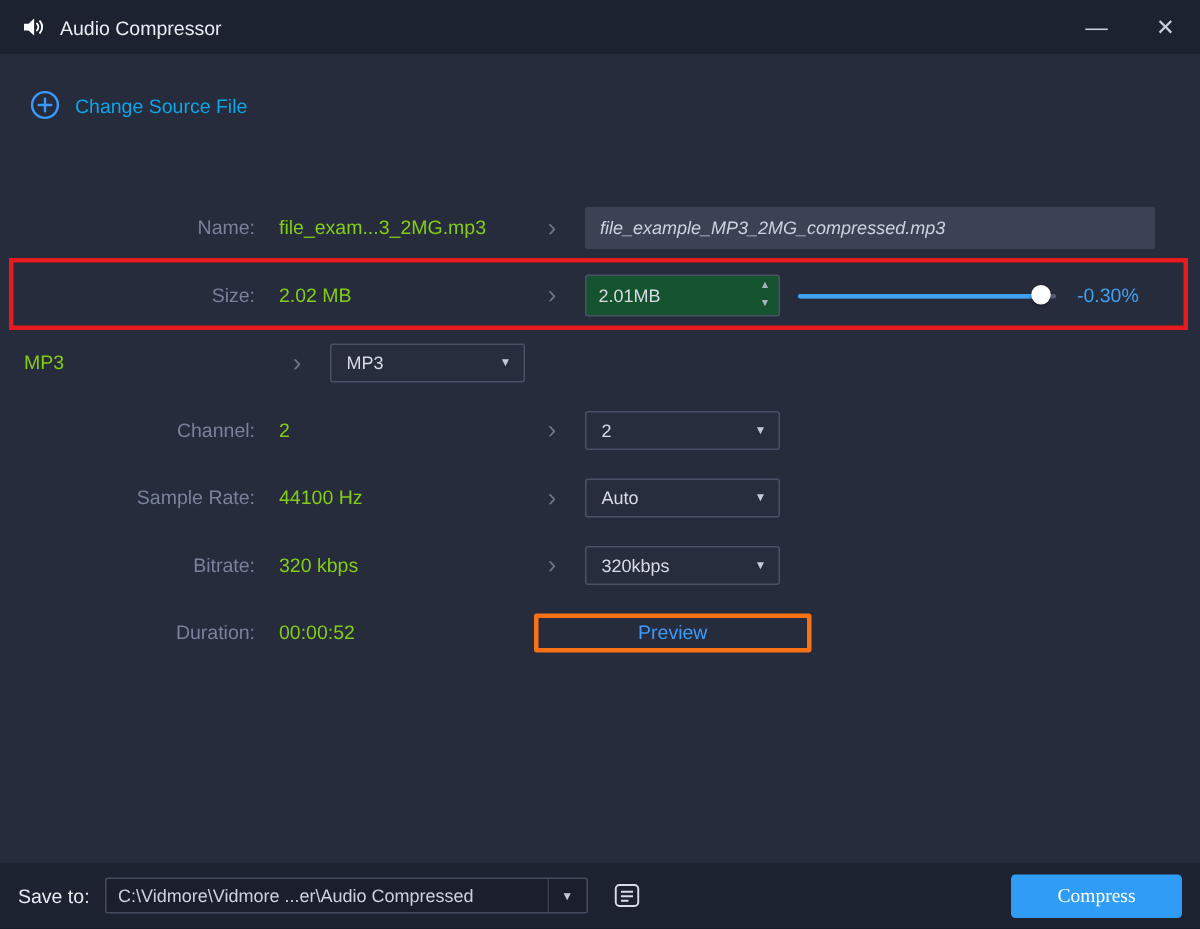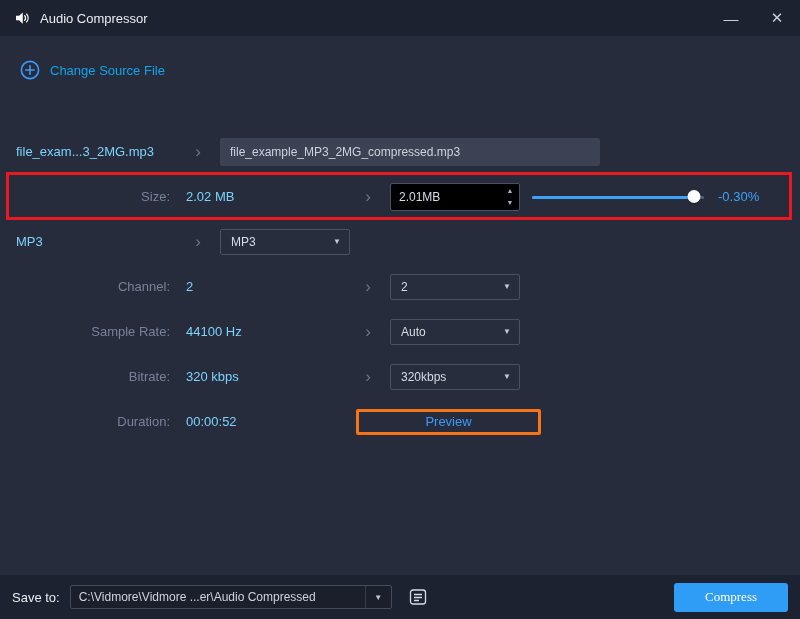--- a/index.html
+++ b/index.html
@@ -15,26 +15,26 @@
   .win-btn { width:46px; height:36px; display:flex; align-items:center; justify-content:center; color:#c9cfdb; font-size:15px; cursor:default; }
 
   
   .source-row { display:flex; align-items:center; height:24px; margin:22px 0 0 20px; cursor:pointer; width:200px; }
   .source-label { color:#0ea5e9; font-size:13px; margin-left:10px; }
 
   
   .rows { position:absolute; top:129px; left:0; right:0; }
   .row { display:flex; align-items:center; height:45px; }
   .row-label { width:170px; text-align:right; color:#79829a; font-size:13px; }
-  .row-current { width:176px; padding-left:16px; color:#7dd3fc; font-size:13px; }
+  .row-current { width:176px; padding-left:16px; color:#84cc16; font-size:13px; }
   .row-chevron { width:44px; text-align:center; color:#6c7488; font-size:17px; line-height:1; }
 
-  .name-input { width:380px; height:28px; background:#3b4254; border:none; border-radius:2px; color:#ccd2de; font-size:12px; padding:12px 10px; outline:none; }
+  .name-input { width:380px; height:28px; background:#3b4254; border:none; border-radius:2px; color:#ccd2de; font-size:12px; padding:12px 10px; outline:none;font-style:italic; }
 
-  .spinner { width:130px; height:28px; background:#000000; border:1px solid #4a5166; border-radius:2px; display:flex; align-items:stretch; }
+  .spinner { width:130px; height:28px; background:#14532d; border:1px solid #4a5166; border-radius:2px; display:flex; align-items:stretch; }
   .spinner input { flex:1; min-width:0; background:transparent; border:none; color:#d6dbe6; font-size:12px; padding:0 8px; outline:none; }
   .spin-btns { width:18px; display:flex; flex-direction:column; justify-content:center; }
   .spin-btn { height:12px; font-size:7px; color:#aab1c2; display:flex; align-items:center; justify-content:center; cursor:default; }
 
   .slider { position:relative; width:172px; height:14px; margin-left:12px; cursor:pointer; }
   .slider-track { position:absolute; top:6px; left:0; right:0; height:3px; background:#596079; border-radius:2px; }
   .slider-fill { position:absolute; top:6px; left:0; height:3px; background:#3fa2f5; border-radius:2px; }
   .slider-handle { position:absolute; top:0; width:13px; height:13px; border-radius:50%; background:#ffffff; transform:translateX(-50%); box-shadow:0 1px 2px rgba(0,0,0,.4); }
 
   .reduction { margin-left:14px; color:#3fa2f5; font-size:13px; }
@@ -80,20 +80,21 @@
         <circle cx="10" cy="10" r="8.6" fill="none" stroke="#3a9bfc" stroke-width="1.6"></circle>
         <path d="M10 5.8v8.4M5.8 10h8.4" stroke="#3a9bfc" stroke-width="1.6" stroke-linecap="round"></path>
       </svg>
     </span>
     <span class="source-label">Change Source File</span>
   </div>
 
   <div class="rows">
 
     <div class="row">
+      <span class="row-label">Name:</span>
       <span class="row-current">file_exam...3_2MG.mp3</span>
       <span class="row-chevron">›</span>
       <input class="name-input" type="text" value="file_example_MP3_2MG_compressed.mp3" style="">
     </div>
 
     <div class="row">
       <span class="row-label">Size:</span>
       <span class="row-current">2.02 MB</span>
       <span class="row-chevron">›</span>
       <div class="spinner">

